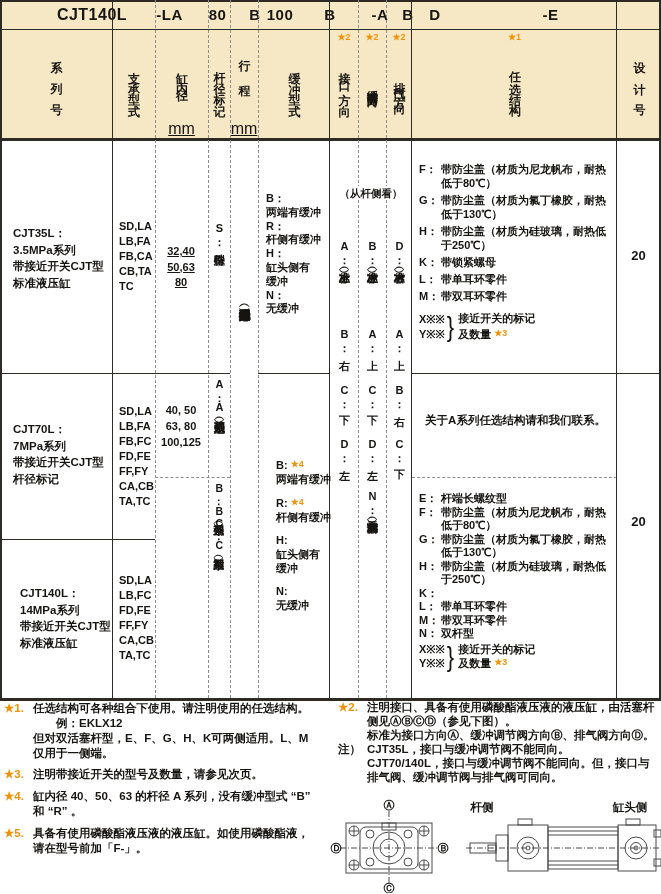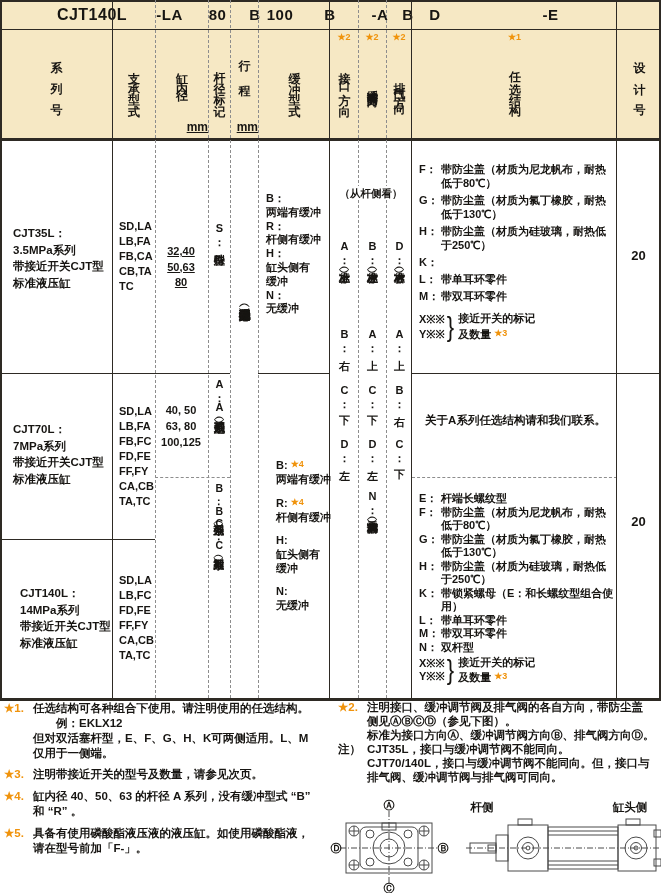--- a/index.html
+++ b/index.html
@@ -17,21 +17,21 @@
   .mcell{position:absolute;top:0;height:29px;display:flex;align-items:center;justify-content:center;
          font-weight:bold;font-size:15px;letter-spacing:.5px;margin-left:36px;}
   .hlabel{position:absolute;top:31px;height:106px;display:flex;align-items:center;justify-content:center;}
   .hlabel span{writing-mode:vertical-rl;text-orientation:upright;font-size:12px;font-weight:bold;}
   .ls24 span{letter-spacing:22px;}
   .ls12 span{letter-spacing:11px;}
   .ls10 span{letter-spacing:8px;}
   .ls28 span{letter-spacing:26px;}
   .ls6 span{letter-spacing:5px;}
   .ls1 span{letter-spacing:1px;font-size:11px;}
-  .unit{position:absolute;font-size:12px;font-weight:bold;text-decoration:underline;text-align:right;}
+  .unit{position:absolute;font-size:16px;font-weight:normal;text-decoration:underline;text-align:center;}
   .hstar{position:absolute;font-size:9px;top:32px;text-align:center;color:#f0930c;font-weight:bold;}
   
   .cell{position:absolute;font-weight:bold;white-space:pre-line;}
   .series{font-size:11.5px;line-height:16.5px;}
   .sup{font-size:11px;line-height:15px;}
   .bore{font-size:11px;line-height:16px;text-align:center;}
   .vert{position:absolute;display:flex;justify-content:center;}
   .vert span{writing-mode:vertical-rl;text-orientation:upright;font-size:11px;font-weight:bold;line-height:1;}
   .cush{font-size:11px;line-height:13.8px;}
   .viewnote{position:absolute;background:#fff;z-index:4;font-size:10.5px;font-weight:bold;
@@ -142,21 +142,21 @@
   <div class="vd" style="left:358px;top:0;height:698px;"></div>
   <div class="vd" style="left:386px;top:0;height:698px;"></div>
 
   <div class="cell series" style="left:13px;top:225px;width:98px;">CJT35L：
 3.5MPa系列
 带接近开关CJT型
 标准液压缸</div>
   <div class="cell series" style="left:13px;top:421px;width:98px;">CJT70L：
 7MPa系列
 带接近开关CJT型
-标准液压缸</div>
+杆径标记</div>
   <div class="cell series" style="left:20px;top:585px;width:98px;">CJT140L：
 14MPa系列
 带接近开关CJT型
 标准液压缸</div>
 
   <div class="cell sup" style="left:119px;top:219px;width:34px;">SD,LA
 LB,FA
 FB,CA
 CB,TA
 TC</div>
@@ -268,20 +268,21 @@
     <div class="optitem">
         <span class="k">G：</span>
         <span class="t">带防尘盖（材质为氯丁橡胶，耐热低于130℃）</span>
       </div>
     <div class="optitem">
         <span class="k">H：</span>
         <span class="t">带防尘盖（材质为硅玻璃，耐热低于250℃）</span>
       </div>
     <div class="optitem">
         <span class="k">K：</span>
+        <span class="t">带锁紧螺母</span>
       </div>
     <div class="optitem">
         <span class="k">L：</span>
         <span class="t">带单耳环零件</span>
       </div>
     <div class="optitem">
         <span class="k">M：</span>
         <span class="t">带双耳环零件</span>
       </div>
     <div class="xy">
@@ -309,21 +310,20 @@
     <div class="optitem">
         <span class="k">G：</span>
         <span class="t">带防尘盖（材质为氯丁橡胶，耐热低于130℃）</span>
       </div>
     <div class="optitem">
         <span class="k">H：</span>
         <span class="t">带防尘盖（材质为硅玻璃，耐热低于250℃）</span>
       </div>
     <div class="optitem">
         <span class="k">K：</span>
-        <span class="t">带锁紧螺母（E：和长螺纹型组合使用）</span>
       </div>
     <div class="optitem">
         <span class="k">L：</span>
         <span class="t">带单耳环零件</span>
       </div>
     <div class="optitem">
         <span class="k">M：</span>
         <span class="t">带双耳环零件</span>
       </div>
     <div class="optitem">
@@ -361,21 +361,21 @@
 和 “R” 。</div>
   </div>
   <div class="note" style="left:4px;top:826px;width:326px;">
     <span class="nstar">★5.</span>
     <div class="nbody">具备有使用磷酸酯液压液的液压缸。如使用磷酸酯液，
 请在型号前加「F-」。</div>
   </div>
 
   <div class="note noteR" style="left:338px;top:701px;width:322px;">
     <span class="nstar">★2.</span>
-    <div class="nbody">注明接口、缓冲调节阀及排气阀的各自方向，带防尘盖
+    <div class="nbody">注明接口、具备有使用磷酸酯液压液的液压缸，由活塞杆
 侧见ⒶⒷⒸⒹ（参见下图）。
 标准为接口方向Ⓐ、缓冲调节阀方向Ⓑ、排气阀方向Ⓓ。</div>
   </div>
   <div class="note noteR" style="left:338px;top:743px;width:322px;">
     <span class="nstar" style="color:#171512;">注）</span>
     <div class="nbody">CJT35L，接口与缓冲调节阀不能同向。
 CJT70/140L，接口与缓冲调节阀不能同向。但，接口与
 排气阀、缓冲调节阀与排气阀可同向。</div>
   </div>
 

